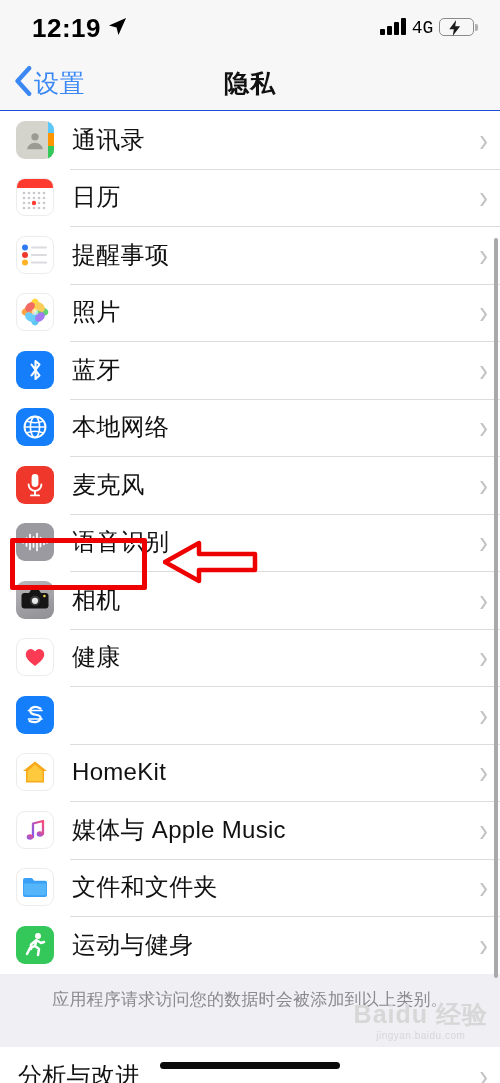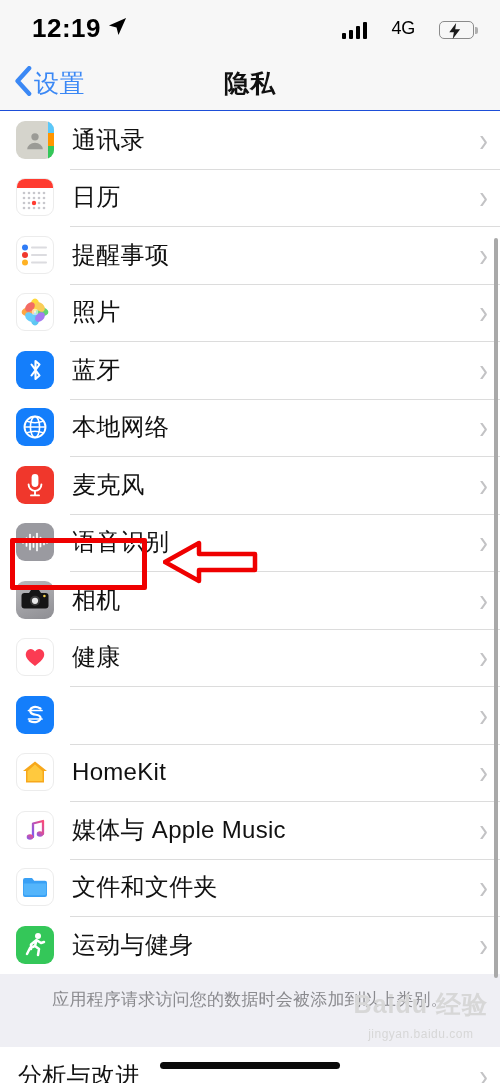--- a/index.html
+++ b/index.html
@@ -15,21 +15,21 @@
   .status-bar {
     position: relative;
     height: 56px;
     background: #f7f7f7;
     display: flex; align-items: center;
     padding: 0 26px 0 32px;
   }
   .status-left { display: flex; align-items: center; gap: 7px; }
   .status-time { font-size: 26px; font-weight: 600; color: #000; letter-spacing: 0.5px; }
   .loc-arrow { display: block; }
-  .status-right { margin-left: auto; display: flex; align-items: flex-end; gap: 24px; }
+  .status-right { margin-left: auto; display: flex; align-items: flex-start; gap: 6px; font-family: Liberation Mono, monospace; }
   .signal { display: flex; align-items: flex-end; gap: 2.5px; height: 17px; }
   .signal i { display: block; width: 4.5px; background: #000; border-radius: 1px; }
   .signal i:nth-child(1) { height: 6px; }
   .signal i:nth-child(2) { height: 9px; }
   .signal i:nth-child(3) { height: 13px; }
   .signal i:nth-child(4) { height: 17px; }
   .net-label { font-size: 18px; font-weight: 500; color: #000; letter-spacing: -0.2px; }
   .battery { position: relative; width: 35px; height: 18px; border: 1.8px solid #8b8b8b; border-radius: 5px; padding: 1.6px; }
   .battery::after {
     content: ""; position: absolute; right: -4.5px; top: 5.2px;
@@ -118,21 +118,21 @@
     background: #a9a9a9;
   }
 
   
   .watermark {
     position: absolute; right: 12px; bottom: 42px;
     text-align: center; color: #d7d7d7; pointer-events: none;
     user-select: none;
   }
   .wm-main { font-size: 25px; font-weight: 700; letter-spacing: 1px; line-height: 1; }
-  .wm-sub { font-size: 12px; letter-spacing: 0.5px; margin-top: 10px; }
+  .wm-sub { font-size: 10px; letter-spacing: 0.5px; margin-top: 3px; }
 
   
   .home-indicator {
     position: absolute; left: 50%; transform: translateX(-50%);
     bottom: 14px; width: 180px; height: 7px; border-radius: 4px; background: #0a0a0a;
   }
 </style>
 </head>
 <body>
 

